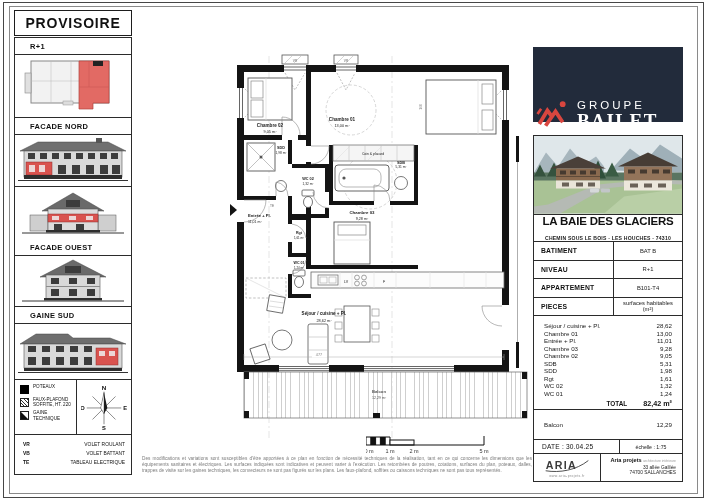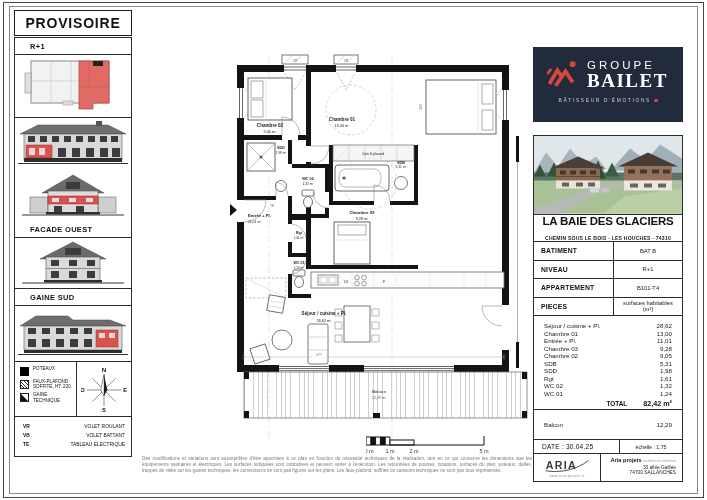--- a/index.html
+++ b/index.html
@@ -37,21 +37,21 @@
                    background:repeating-linear-gradient(90deg,#cfcfcf 0,#cfcfcf .8px,transparent .8px,transparent 4.6px);}
   .plan-svg{position:absolute;left:0;top:0;}
 
   
   .scalebar{position:absolute;left:366px;top:432px;width:132px;height:26px;}
   .disclaimer{position:absolute;left:142px;top:456px;width:390px;font-size:4.7px;line-height:6.2px;
               color:#7c7c7c;text-align:justify;}
 
   
   .logo-box{position:absolute;left:533px;top:47px;width:150px;height:75px;background:#222b3b;box-sizing:border-box;padding-top:10px;}
-  .logo-row{display:flex;align-items:flex-start;padding-left:10px;}
+  .logo-row{display:flex;align-items:flex-start;margin-top:40px;}
   .logo-texts{margin-left:8px;margin-top:2px;}
   .logo-group{color:#fff;font-size:11.5px;letter-spacing:3px;font-weight:400;}
   .logo-name{color:#fff;font-family:"Liberation Serif",serif;font-weight:bold;font-size:19px;letter-spacing:1.5px;line-height:19px;}
   .logo-tagline{margin-top:5px;text-align:center;color:#c9ced9;font-size:4.8px;letter-spacing:1.7px;
                 display:flex;align-items:center;justify-content:center;gap:3px;}
   .dot{width:3.5px;height:3.5px;background:#d9463f;border-radius:50%;display:inline-block;}
 
   .photo-box{position:absolute;left:533px;top:135px;width:150px;height:80px;border:1px solid #2b2b2b;box-sizing:border-box;background:#dfe7ea;}
   .tb{position:absolute;left:533px;top:214px;width:150px;border:1px solid #2b2b2b;background:#fff;box-sizing:border-box;}
   .tb-project{height:26px;display:flex;flex-direction:column;align-items:center;justify-content:space-between;border-bottom:1px solid #2b2b2b;}
@@ -100,20 +100,21 @@
         <line x1="48" y1="4" x2="48" y2="46" stroke="#bbb" stroke-width=".5"></line>
         <line x1="8" y1="24" x2="56" y2="24" stroke="#bbb" stroke-width=".5"></line>
         <rect x="40" y="44" width="10" height="4" fill="#ddd" stroke="#999" stroke-width=".5"></rect>
         <polygon points="56,4 86,4 86,46 70,46 70,52 56,52" fill="#e26a64" stroke="#b2423d" stroke-width=".7"></polygon>
         <line x1="66" y1="4" x2="66" y2="30" stroke="#c45550" stroke-width=".5"></line>
         <line x1="56" y1="30" x2="86" y2="30" stroke="#c45550" stroke-width=".5"></line>
         <rect x="70" y="4" width="10" height="5" fill="#222"></rect>
       </svg>
     </div>
 
+    <div class="side-label">FACADE NORD</div>
     <div class="side-content h-nord">
       <svg width="110" height="48" viewBox="0 0 110 48">
         <polygon points="2,14 20,5 90,5 108,14" fill="#707070" stroke="#444" stroke-width=".5"></polygon>
         <rect x="78" y="1" width="6" height="5" fill="#555"></rect>
         <rect x="6" y="14" width="98" height="26" fill="#d9d9d9" stroke="#555" stroke-width=".6"></rect>
         <g fill="#3c3c3c">
           <rect x="10" y="16" width="7" height="6"></rect>
             <rect x="22" y="16" width="7" height="6"></rect>
           <rect x="34" y="16" width="7" height="6"></rect>
             <rect x="46" y="16" width="7" height="6"></rect>

